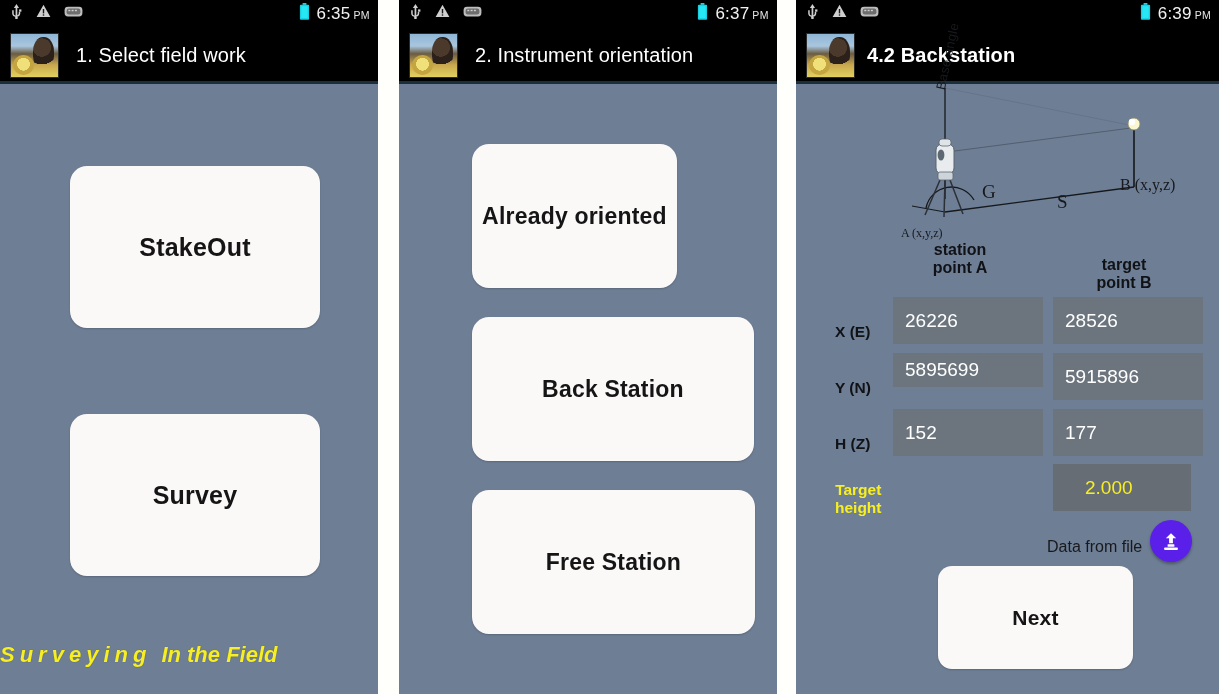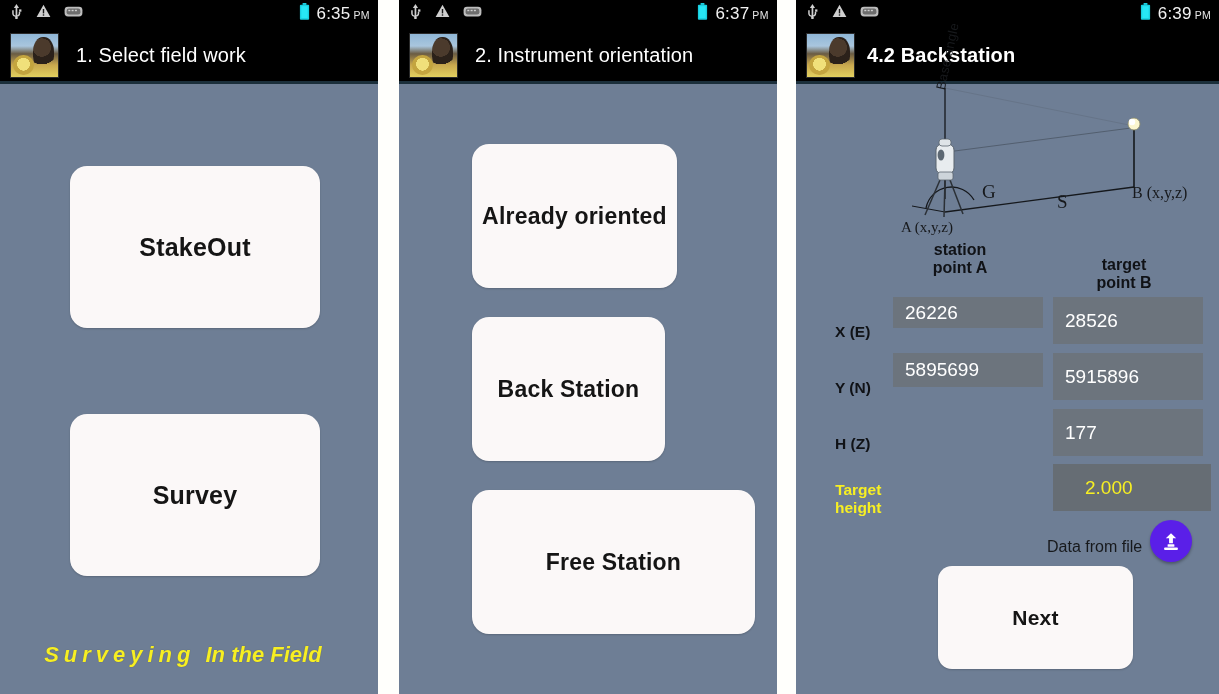--- a/index.html
+++ b/index.html
@@ -66,44 +66,44 @@
     box-shadow:0 1px 2px rgba(0,0,0,.18);
     cursor:pointer;user-select:none;
   }
   .p1 .bigbtn{font-size:25px;}
   .p2 .bigbtn{font-size:23px;}
 
   .b-stakeout{left:70px;top:166px;width:250px;height:162px;}
   .b-survey{left:70px;top:414px;width:250px;height:162px;}
 
   .b-already{left:487px;top:144px;width:205px;height:144px;}
-  .b-back{left:487px;top:317px;width:193px;height:144px;}
+  .b-back{left:487px;top:317px;width:282px;height:144px;}
   .b-free{left:487px;top:490px;width:283px;height:144px;}
   .p2 .bigbtn{left:73px;}
 
   .footer-tag{
-    position:absolute;left:0;right:12px;bottom:26px;text-align:center;
+    position:absolute;left:0;right:12px;bottom:26px;
     color:#f7ef23;font-size:22px;font-weight:bold;font-style:italic;
     text-shadow:0 0 1px rgba(0,0,0,.35);white-space:nowrap;
   }
   .ft-a{letter-spacing:5px;}
   .ft-b{letter-spacing:0px;margin-left:10px;}
 
   
   .diagram{position:absolute;left:826px;top:84px;width:393px;height:190px;pointer-events:none;}
 
   .dlabel{position:absolute;color:#17191c;font-size:15px;white-space:nowrap;}
   .lbl-baseangle{
     left:933px;top:88px;font-size:13px;letter-spacing:.3px;
     transform:rotate(-78deg);transform-origin:left top;
   }
   .lbl-G{left:982px;top:181px;font-size:19px;font-family:"Liberation Serif",serif;}
   .lbl-S{left:1057px;top:191px;font-size:19px;font-family:"Liberation Serif",serif;}
-  .lbl-A{left:901px;top:219px;font-size:15px;font-family:"Liberation Serif",serif;}
-  .lbl-B{left:1120px;top:184px;font-size:16px;font-family:"Liberation Serif",serif;margin-left:12px;}
+  .lbl-A{left:901px;top:226px;font-size:12px;font-family:"Liberation Serif",serif;}
+  .lbl-B{left:1120px;top:176px;font-size:16px;font-family:"Liberation Serif",serif;}
 
   .colhead{
     position:absolute;color:#101216;font-size:16px;font-weight:bold;
     text-align:center;line-height:1.15;white-space:nowrap;
   }
   .ch-a{left:921px;top:241px;width:78px;}
   .ch-b{left:1085px;top:256px;width:78px;}
 
   .rowlabel{
     position:absolute;color:#101216;font-size:15.5px;font-weight:bold;white-space:nowrap;text-align:center;
@@ -111,27 +111,27 @@
   .rl-x{left:835px;top:323px;}
   .rl-y{left:835px;top:379px;}
   .rl-z{left:835px;top:435px;}
   .rl-th{left:835px;top:481px;color:#f7ef23;line-height:1.15;font-size:15.5px;}
 
   .field{
     position:absolute;background:#6c747d;color:#ffffff;
     font-size:19px;display:flex;align-items:center;padding-left:12px;
     box-sizing:border-box;cursor:text;
   }
-  .f-xa{left:893px;top:297px;width:150px;height:31px;}
+  .f-xa{left:893px;top:297px;width:150px;height:47px;}
   .f-xb{left:1053px;top:297px;width:150px;height:47px;}
   .f-ya{left:893px;top:353px;width:150px;height:34px;}
   .f-yb{left:1053px;top:353px;width:150px;height:47px;}
   .f-za{left:893px;top:409px;width:150px;height:47px;}
   .f-zb{left:1053px;top:409px;width:150px;height:47px;}
-  .f-th{left:1053px;top:464px;width:158px;height:47px;color:#f7ef23;background:#666d74;padding-left:32px;}
+  .f-th{left:1053px;top:464px;width:138px;height:47px;color:#f7ef23;background:#666d74;padding-left:32px;}
 
   .datafile-label{
     position:absolute;left:1047px;top:538px;color:#17191c;font-size:16px;white-space:nowrap;
   }
   .filebtn{
     position:absolute;left:1150px;top:520px;width:42px;height:42px;border-radius:50%;
     background:#5a1fe8;display:flex;align-items:center;justify-content:center;
     box-shadow:0 2px 3px rgba(0,0,0,.3);cursor:pointer;
   }
   .b-next{left:938px;top:566px;width:195px;height:103px;font-size:21px;border-radius:14px;}
@@ -387,20 +387,21 @@
     <div class="rowlabel rl-z">H (Z)</div>
     <div class="rowlabel rl-th">
       <div>Target</div>
       <div>height</div>
     </div>
 
     <div class="field f-xa" style="pointer-events:auto">26226</div>
     <div class="field f-xb" style="pointer-events:auto">28526</div>
     <div class="field f-ya" style="pointer-events:auto">5895699</div>
     <div class="field f-yb" style="pointer-events:auto">5915896</div>
+    <div class="field f-za" style="pointer-events:auto">152</div>
     <div class="field f-zb" style="pointer-events:auto">177</div>
     <div class="field f-th" style="pointer-events:auto">2.000</div>
 
     <div class="datafile-label">Data from file</div>
     <div class="filebtn" style="pointer-events:auto">
       <svg width="22" height="22" viewBox="0 0 22 22">
           <g fill="#ffffff">
             <path d="M11 3.2 L16.2 8.2 H12.9 V13.2 H9.1 V8.2 H5.8 Z"></path>
             <rect x="7.6" y="14.2" width="6.8" height="2.6" rx="0.6"></rect>
             <rect x="4.2" y="17.6" width="13.6" height="2.4" rx="0.7"></rect>

